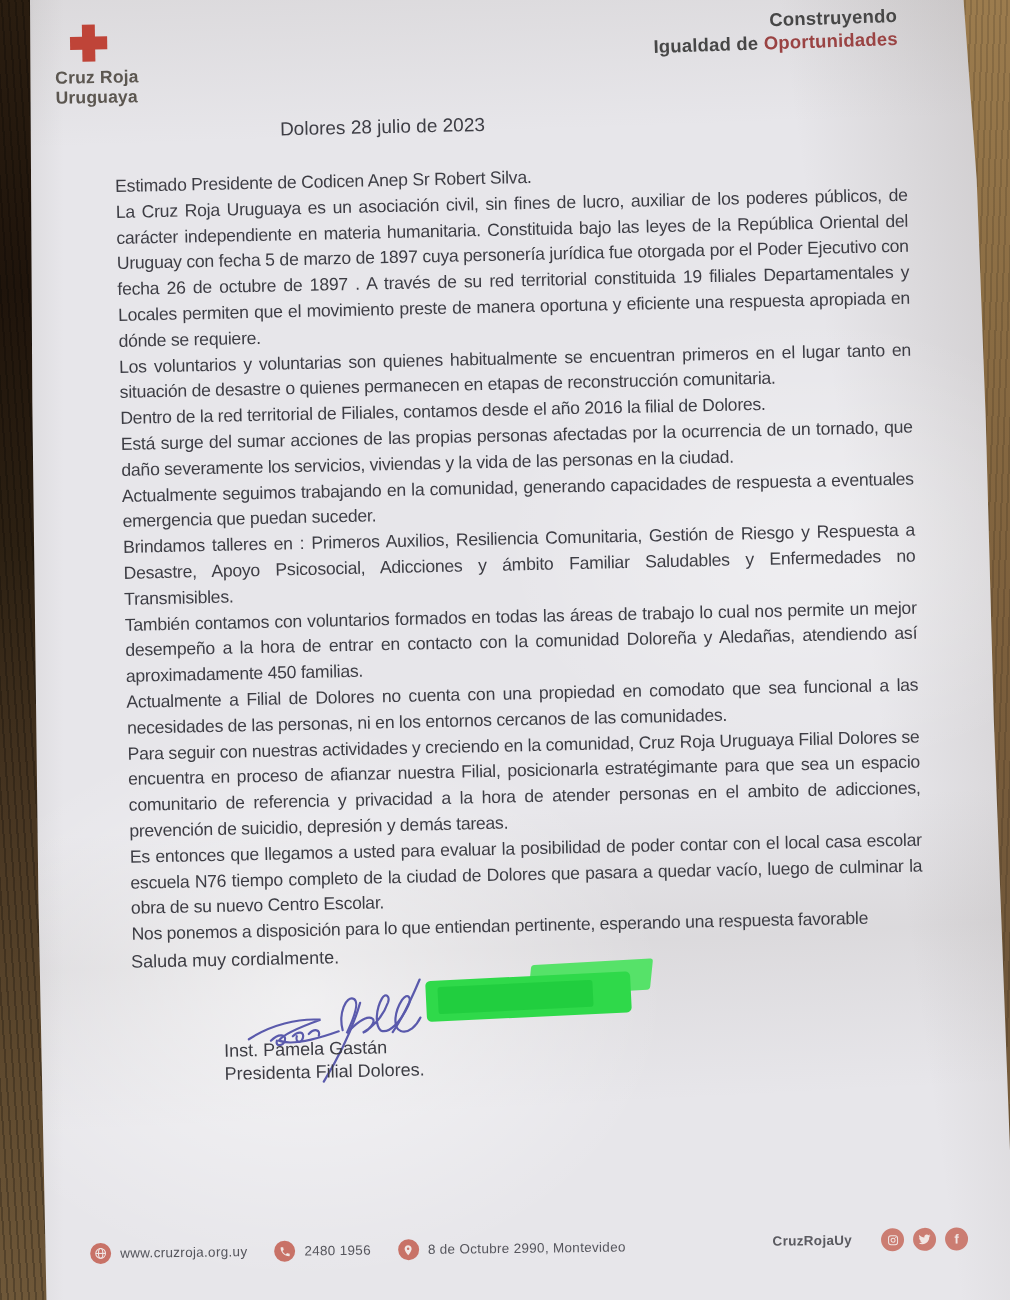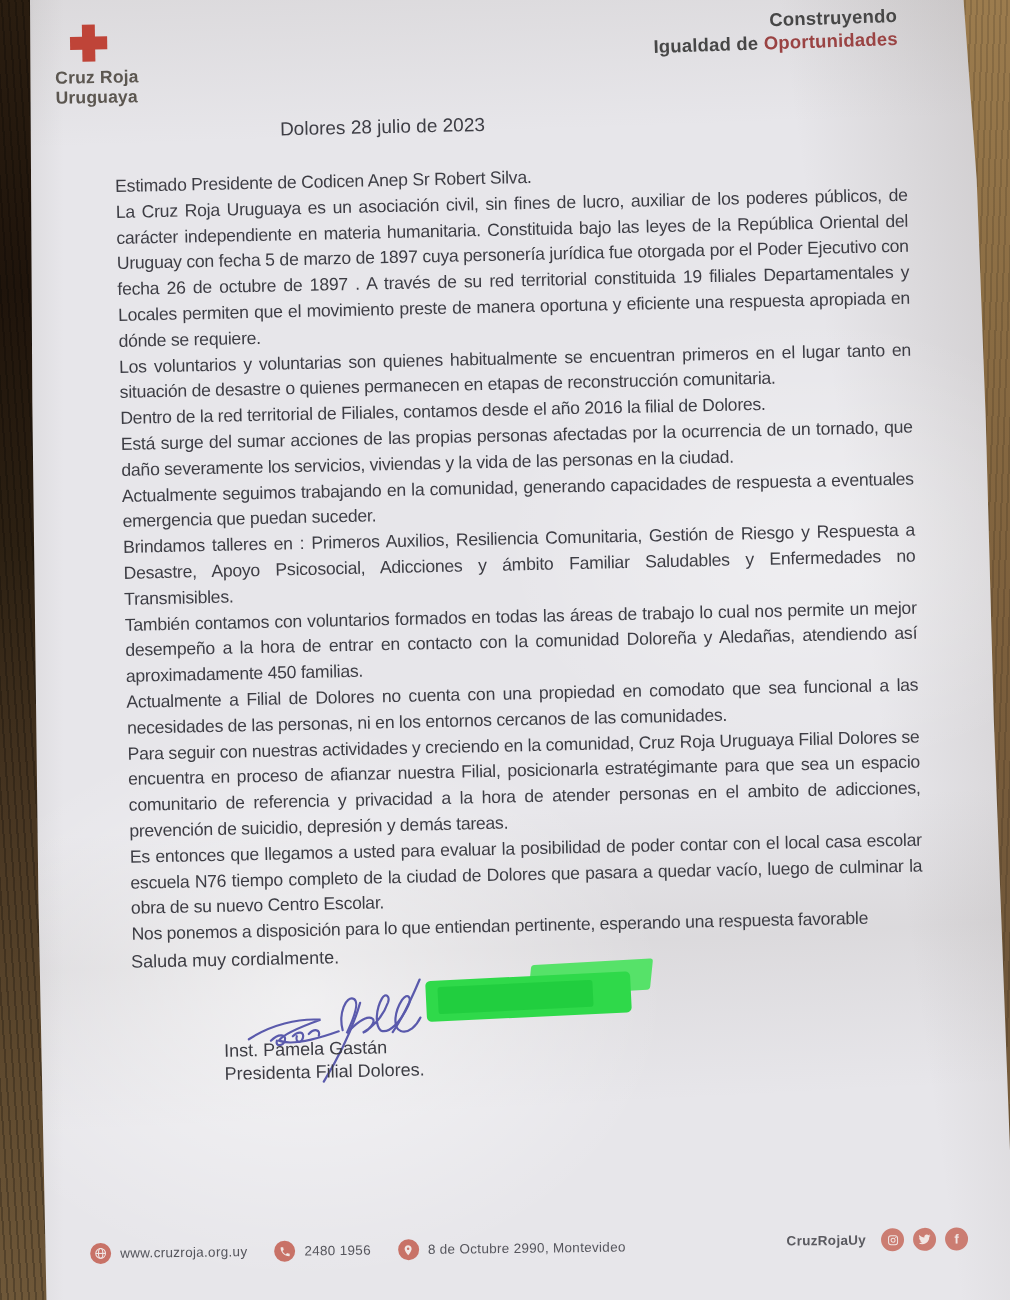--- a/index.html
+++ b/index.html
@@ -64,21 +64,21 @@
   .hl-c{left:420px;top:992px;width:155px;height:27px;background:#1ecb3c;opacity:.8;transform:rotate(-1.5deg);border-radius:3px;}
 
   
   .footer{position:absolute;left:0;top:1238px;width:1010px;transform:rotate(-.7deg);}
   .contact-group{position:absolute;left:90px;top:0;display:flex;gap:27px;align-items:center;}
   .contact-item{display:flex;align-items:center;gap:9px;}
   .contact-text{font-size:13.5px;color:#55555c;letter-spacing:.3px;}
   .icon-circle{width:21px;height:21px;border-radius:50%;background:#c2594b;opacity:.82;
                display:flex;align-items:center;justify-content:center;flex:0 0 auto;}
   .social-group{position:absolute;right:42px;top:-5px;display:flex;align-items:center;gap:9px;}
-  .social-handle{font-size:13.5px;font-weight:600;color:#5a5a60;margin-right:6px;letter-spacing:.3px;}
+  .social-handle{font-size:13.5px;font-weight:600;color:#5a5a60;margin-right:20px;letter-spacing:.3px;}
   .social-circle{width:23px;height:23px;border-radius:50%;background:#c76b5e;opacity:.85;
                  display:flex;align-items:center;justify-content:center;color:#f3e7e4;
                  font-size:13px;font-weight:bold;}
 </style>
 </head>
 <body>
 
 <div class="wood wood-left"></div>
 <div class="wood wood-right"></div>
 <div class="paper"></div>

